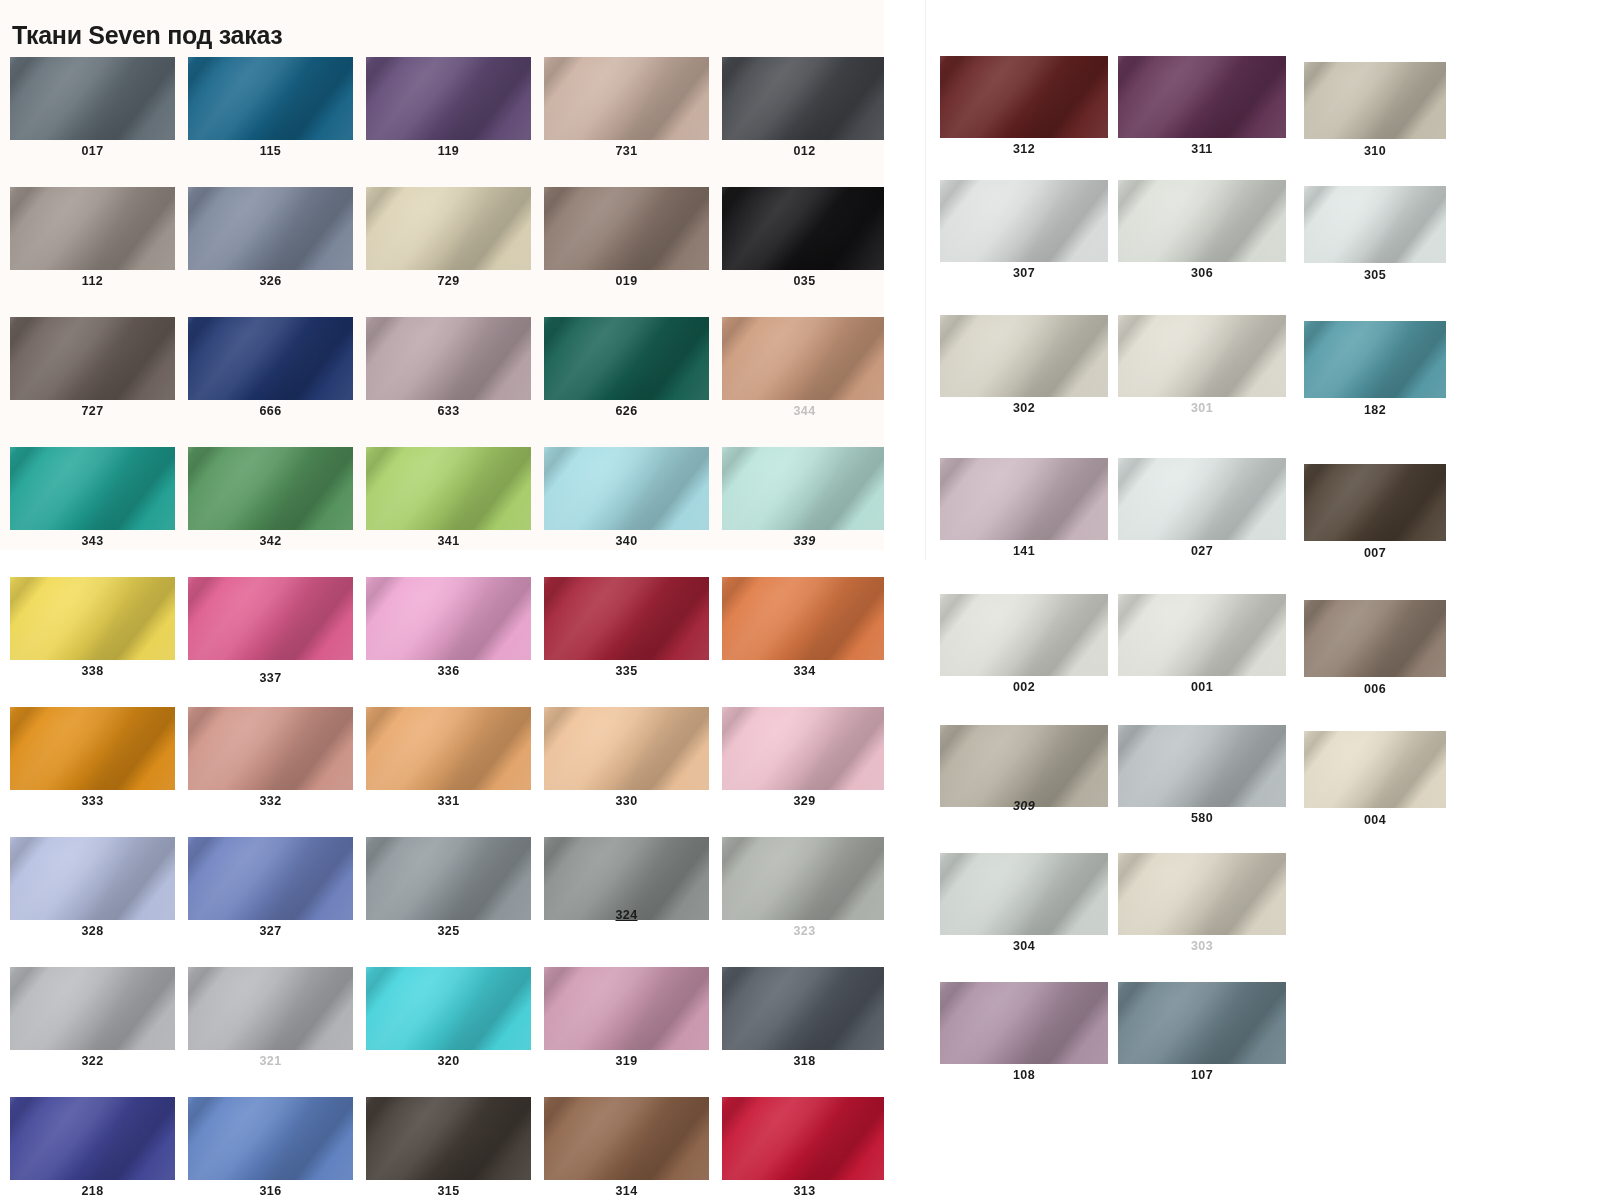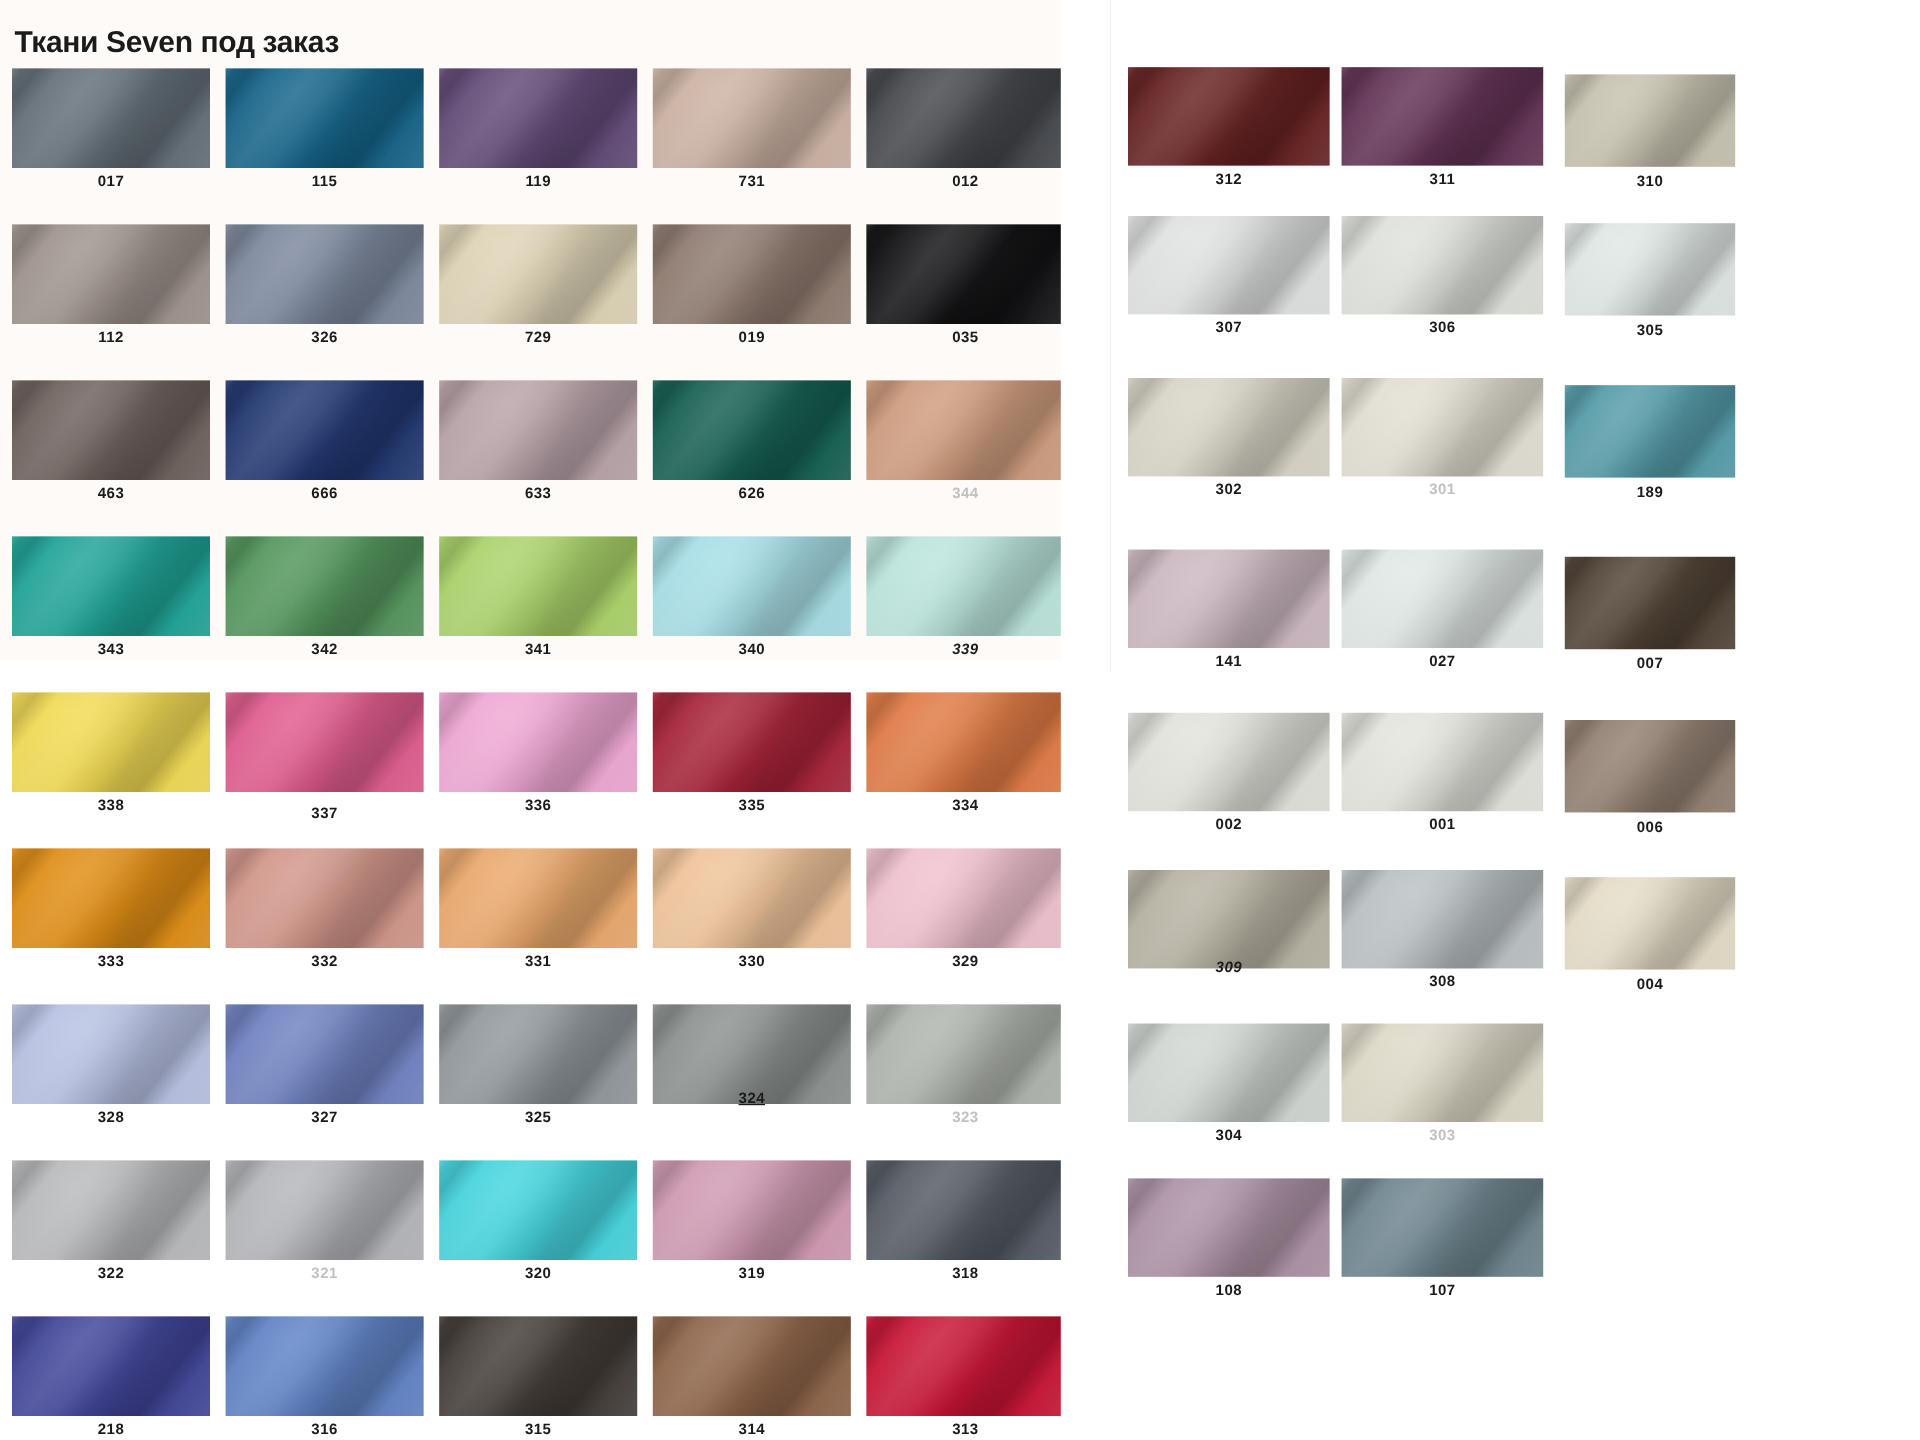--- a/index.html
+++ b/index.html
@@ -179,21 +179,21 @@
           <div class="vig"></div>
         </div>
         <div class="lbl" style="top: 87px; width: 165px;">035</div>
       </div>
       <div class="cell" style="left: 10px; top: 317px; width: 165px;">
         <div class="sw" style="width: 165px; height: 83px; background: rgb(104, 91, 86);">
           <div class="fold"></div>
           <div class="fold2"></div>
           <div class="vig"></div>
         </div>
-        <div class="lbl" style="top: 87px; width: 165px;">463</div>
+        <div class="lbl" style="top: 87px; width: 165px;">727</div>
       </div>
       <div class="cell" style="left: 188px; top: 317px; width: 165px;">
         <div class="sw" style="width: 165px; height: 83px; background: rgb(25, 48, 109);">
           <div class="fold"></div>
           <div class="fold2"></div>
           <div class="vig"></div>
         </div>
         <div class="lbl" style="top: 87px; width: 165px;">666</div>
       </div>
       <div class="cell" style="left: 366px; top: 317px; width: 165px;">
@@ -529,21 +529,21 @@
           <div class="vig"></div>
         </div>
         <div class="lbl muted" style="top: 86px; width: 168px;">301</div>
       </div>
       <div class="cell" style="left: 420px; top: 321px; width: 142px;">
         <div class="sw" style="width: 142px; height: 77px; background: rgb(79, 153, 166);">
           <div class="fold"></div>
           <div class="fold2"></div>
           <div class="vig"></div>
         </div>
-        <div class="lbl" style="top: 82px; width: 142px;">189</div>
+        <div class="lbl" style="top: 82px; width: 142px;">182</div>
       </div>
       <div class="cell" style="left: 56px; top: 458px; width: 168px;">
         <div class="sw" style="width: 168px; height: 82px; background: rgb(203, 182, 191);">
           <div class="fold"></div>
           <div class="fold2"></div>
           <div class="vig"></div>
         </div>
         <div class="lbl" style="top: 86px; width: 168px;">141</div>
       </div>
       <div class="cell" style="left: 234px; top: 458px; width: 168px;">
@@ -593,21 +593,21 @@
           <div class="vig"></div>
         </div>
         <div class="lbl" style="top: 74px; width: 168px; font-style: italic;">309</div>
       </div>
       <div class="cell" style="left: 234px; top: 725px; width: 168px;">
         <div class="sw" style="width: 168px; height: 82px; background: rgb(185, 192, 194);">
           <div class="fold"></div>
           <div class="fold2"></div>
           <div class="vig"></div>
         </div>
-        <div class="lbl" style="top: 86px; width: 168px;">308</div>
+        <div class="lbl" style="top: 86px; width: 168px;">580</div>
       </div>
       <div class="cell" style="left: 420px; top: 731px; width: 142px;">
         <div class="sw" style="width: 142px; height: 77px; background: rgb(228, 220, 198);">
           <div class="fold"></div>
           <div class="fold2"></div>
           <div class="vig"></div>
         </div>
         <div class="lbl" style="top: 82px; width: 142px;">004</div>
       </div>
       <div class="cell" style="left: 56px; top: 853px; width: 168px;">

